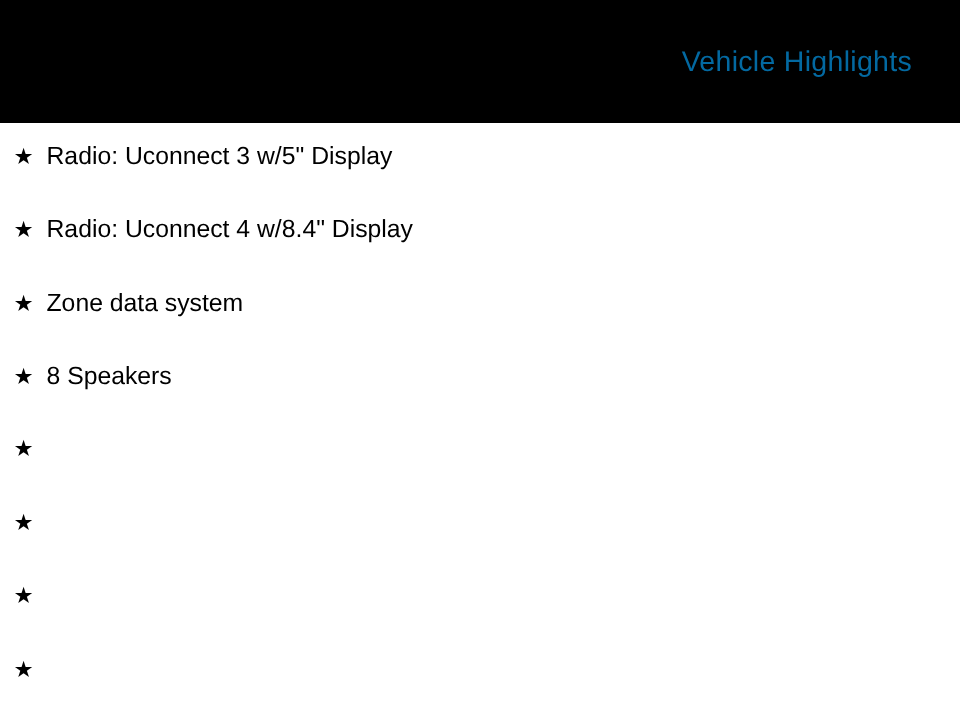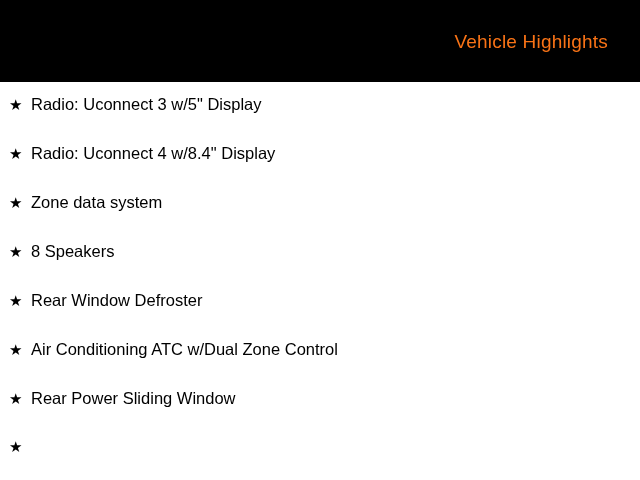--- a/index.html
+++ b/index.html
@@ -23,21 +23,21 @@
     width: 640px;
     height: 82px;
     background: #000000;
     display: flex;
     align-items: center;
     justify-content: flex-end;
     box-sizing: border-box;
     padding-right: 32px;
   }
   .header-title {
-    color: #f97316;
+    color: #0369a1;
     font-size: 19px;
     letter-spacing: 0.2px;
     line-height: 1;
     font-weight: 400;
     margin-left: 36px;
   }
   .features-list {
     list-style: none;
     margin: 0;
     padding: 0;
@@ -94,31 +94,28 @@
       <span class="feature-label">Zone data system</span>
     </li>
 
     <li class="feature-item">
       <span class="bullet-star">★</span>
       <span class="feature-label">8 Speakers</span>
     </li>
 
     <li class="feature-item">
       <span class="bullet-star">★</span>
-      <span class="feature-label">Rear Window Defroster</span>
     </li>
 
     <li class="feature-item">
       <span class="bullet-star">★</span>
-      <span class="feature-label">Air Conditioning ATC w/Dual Zone Control</span>
     </li>
 
     <li class="feature-item">
       <span class="bullet-star">★</span>
-      <span class="feature-label">Rear Power Sliding Window</span>
     </li>
 
     <li class="feature-item">
       <span class="bullet-star">★</span>
     </li>
 
   </ul>
 
 </div>
 

